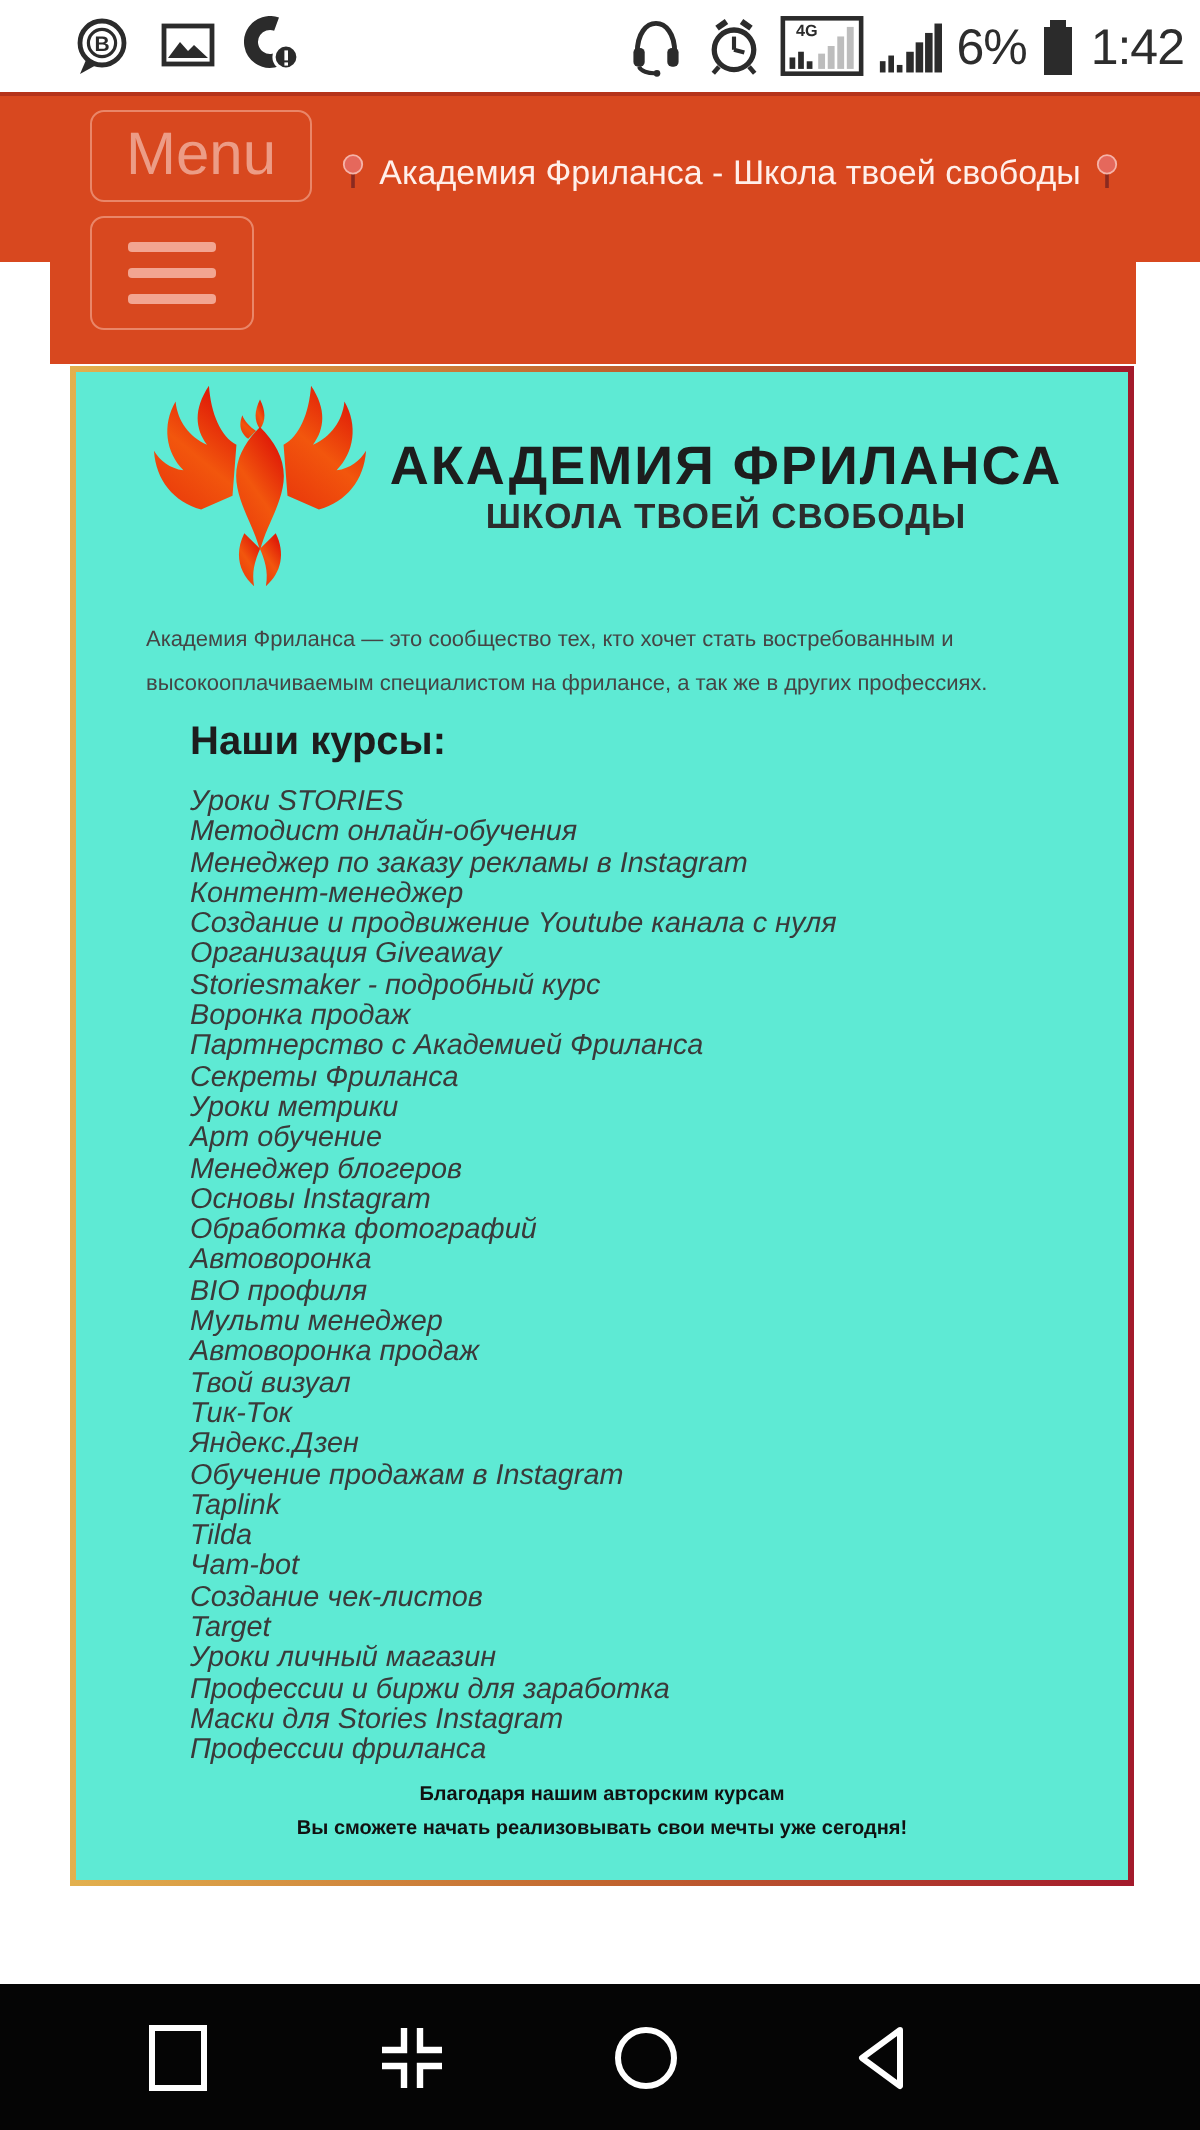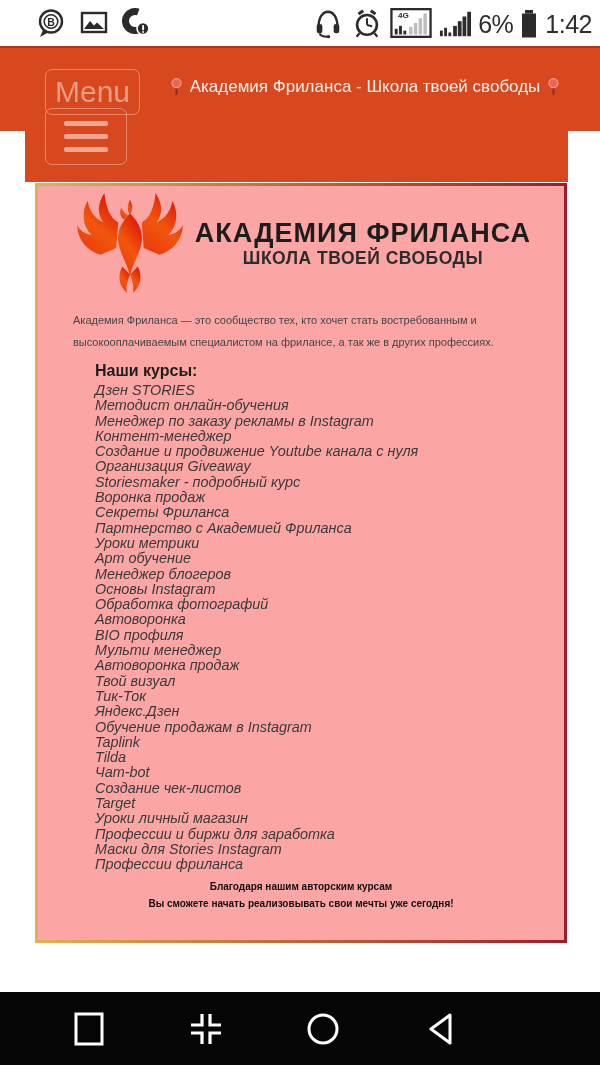--- a/index.html
+++ b/index.html
@@ -27,65 +27,65 @@
   .header { position:relative; height:136px; }
   .header-bar {
     position:absolute; top:0; left:0; right:0; height:85px;
     background:#d8481f; border-top:2px solid #b5331a;
   }
   .header-ext {
     position:absolute; top:85px; left:25px; right:32px; height:51px;
     background:#d8481f;
   }
   .menu-btn {
-    position:absolute; top:23px; left:45px; width:95px; height:46px;
+    position:absolute; top:9px; left:45px; width:111px; height:46px;
     border:1px solid rgba(255,210,195,0.45); border-radius:7px;
     display:flex; align-items:center; justify-content:center;
     color:#ec9c86; font-size:30px; font-weight:400; z-index:2;
   }
   .hamburger-btn {
     position:absolute; top:62px; left:45px; width:82px; height:57px;
     border:1px solid rgba(255,210,195,0.45); border-radius:7px;
     display:flex; flex-direction:column; align-items:center; justify-content:center;
     gap:8px; z-index:2;
   }
   .hamburger-btn .bar { width:44px; height:5px; background:#f2a591; border-radius:2px; }
   .header-title {
     position:absolute; top:31px; left:140px; right:10px;
-    display:flex; align-items:center; justify-content:center; gap:8px;
+    display:flex; align-items:flex-start; justify-content:center; gap:8px;
     color:#ffefea; font-size:17px; white-space:nowrap;
   }
 
   
   .card {
     margin:1px 0 0 35px; width:532px; height:760px;
     border:3px solid;
     border-image:linear-gradient(to right,#e2b04e,#c1652f,#a31a2b) 1;
-    background:#fca5a5; overflow:hidden;
+    background:#5eead4; overflow:hidden;
   }
   .logo-row {
     margin-top:2px; height:110px;
     display:flex; align-items:center; justify-content:center; gap:6px;
   }
   .brand-text { text-align:center; }
   .brand-title {
     font-size:27px; font-weight:800; letter-spacing:1px; color:#1d1d1d;
     line-height:30px;
   }
   .brand-subtitle {
     font-size:17.5px; font-weight:700; letter-spacing:0.5px; color:#2c2c2c;
     line-height:21px;
   }
   .description {
     margin:12px 26px 0 35px;
     font-size:11px; line-height:21.5px; color:#454545;
   }
   .courses-heading {
-    margin:9px 0 3px 57px;
-    font-size:16px; font-weight:700; color:#1d1d1d; line-height:18px;
+    margin:9px 0 14px 57px;
+    font-size:20px; font-weight:700; color:#1d1d1d; line-height:18px;
   }
   .courses-list { margin-left:57px; list-style:none; }
   .courses-list li {
     font-style:italic; font-size:14.4px; line-height:15.3px; color:#3a3a3a;
   }
   .card-footer {
     margin-top:5px; text-align:center;
     font-size:10px; font-weight:700; line-height:17px; color:#111;
   }
 
@@ -215,39 +215,39 @@
       <div class="brand-subtitle">ШКОЛА ТВОЕЙ СВОБОДЫ</div>
     </div>
   </div>
 
   <p class="description">Академия Фриланса — это сообщество тех, кто хочет стать востребованным и высокооплачиваемым специалистом на фрилансе, а так же в других профессиях.</p>
 
   <div class="courses-heading">Наши курсы:</div>
 
   <ul class="courses-list">
 
-      <li>Дзен STORIES</li>
+      <li>Уроки STORIES</li>
 
       <li>Методист онлайн-обучения</li>
 
       <li>Менеджер по заказу рекламы в Instagram</li>
 
       <li>Контент-менеджер</li>
 
       <li>Создание и продвижение Youtube канала с нуля</li>
 
       <li>Организация Giveaway</li>
 
       <li>Storiesmaker - подробный курс</li>
 
       <li>Воронка продаж</li>
 
+      <li>Партнерство с Академией Фриланса</li>
+
       <li>Секреты Фриланса</li>
-
-      <li>Партнерство с Академией Фриланса</li>
 
       <li>Уроки метрики</li>
 
       <li>Арт обучение</li>
 
       <li>Менеджер блогеров</li>
 
       <li>Основы Instagram</li>
 
       <li>Обработка фотографий</li>

